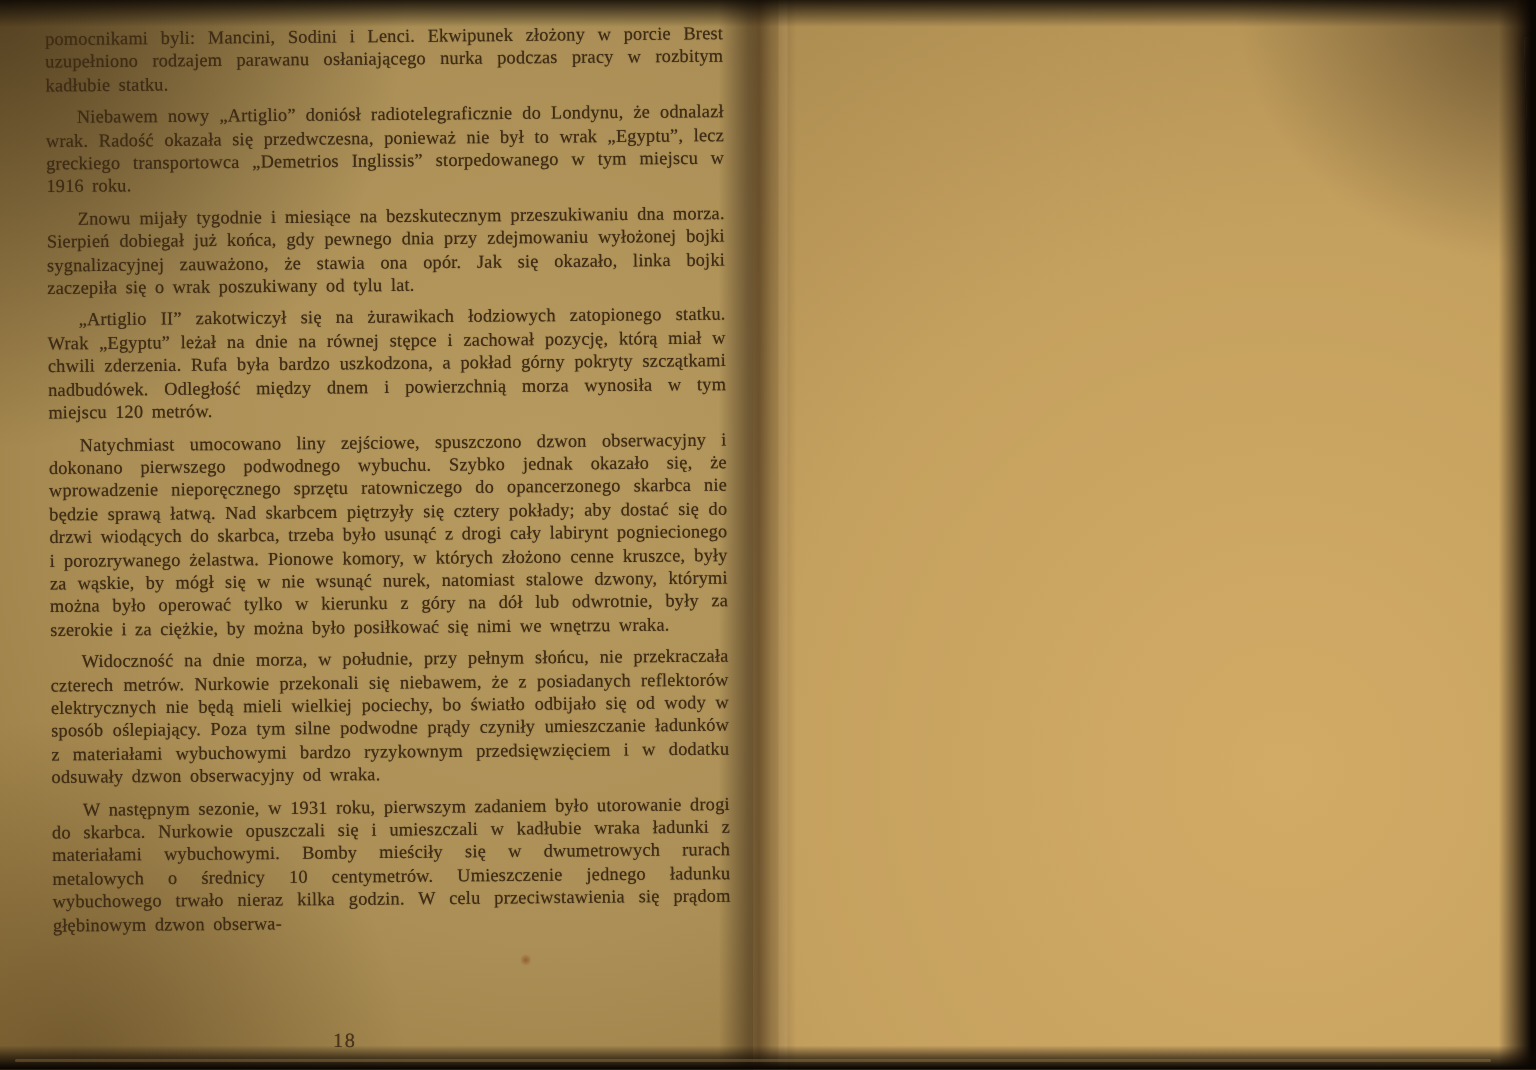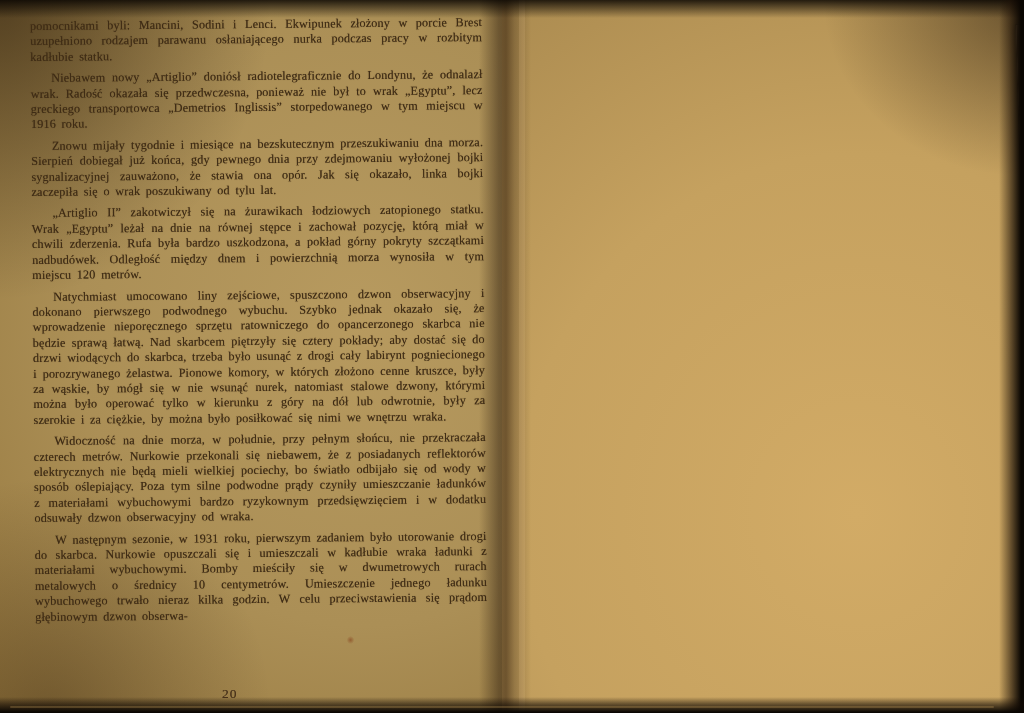--- a/index.html
+++ b/index.html
@@ -96,21 +96,21 @@
   <div class="page page-left">
     <div class="text-block left-text">
         <p>pomocnikami byli: Mancini, Sodini i Lenci. Ekwipunek złożony w porcie Brest uzupełniono rodzajem parawanu osłaniającego nurka podczas pracy w rozbitym kadłubie statku.</p>
         <p>Niebawem nowy „Artiglio” doniósł radiotelegraficznie do Londynu, że odnalazł wrak. Radość okazała się przedwczesna, ponieważ nie był to wrak „Egyptu”, lecz greckiego transportowca „Demetrios Inglissis” storpedowanego w tym miejscu w 1916 roku.</p>
         <p>Znowu mijały tygodnie i miesiące na bezskutecznym przeszukiwaniu dna morza. Sierpień dobiegał już końca, gdy pewnego dnia przy zdejmowaniu wyłożonej bojki sygnalizacyjnej zauważono, że stawia ona opór. Jak się okazało, linka bojki zaczepiła się o wrak poszukiwany od tylu lat.</p>
         <p>„Artiglio II” zakotwiczył się na żurawikach łodziowych zatopionego statku. Wrak „Egyptu” leżał na dnie na równej stępce i zachował pozycję, którą miał w chwili zderzenia. Rufa była bardzo uszkodzona, a pokład górny pokryty szczątkami nadbudówek. Odległość między dnem i powierzchnią morza wynosiła w tym miejscu 120 metrów.</p>
         <p>Natychmiast umocowano liny zejściowe, spuszczono dzwon obserwacyjny i dokonano pierwszego podwodnego wybuchu. Szybko jednak okazało się, że wprowadzenie nieporęcznego sprzętu ratowniczego do opancerzonego skarbca nie będzie sprawą łatwą. Nad skarbcem piętrzyły się cztery pokłady; aby dostać się do drzwi wiodących do skarbca, trzeba było usunąć z drogi cały labirynt pogniecionego i porozrywanego żelastwa. Pionowe komory, w których złożono cenne kruszce, były za wąskie, by mógł się w nie wsunąć nurek, natomiast stalowe dzwony, którymi można było operować tylko w kierunku z góry na dół lub odwrotnie, były za szerokie i za ciężkie, by można było posiłkować się nimi we wnętrzu wraka.</p>
         <p>Widoczność na dnie morza, w południe, przy pełnym słońcu, nie przekraczała czterech metrów. Nurkowie przekonali się niebawem, że z posiadanych reflektorów elektrycznych nie będą mieli wielkiej pociechy, bo światło odbijało się od wody w sposób oślepiający. Poza tym silne podwodne prądy czyniły umieszczanie ładunków z materiałami wybuchowymi bardzo ryzykownym przedsięwzięciem i w dodatku odsuwały dzwon obserwacyjny od wraka.</p>
         <p>W następnym sezonie, w 1931 roku, pierwszym zadaniem było utorowanie drogi do skarbca. Nurkowie opuszczali się i umieszczali w kadłubie wraka ładunki z materiałami wybuchowymi. Bomby mieściły się w dwumetrowych rurach metalowych o średnicy 10 centymetrów. Umieszczenie jednego ładunku wybuchowego trwało nieraz kilka godzin. W celu przeciwstawienia się prądom głębinowym dzwon obserwa-</p>
       </div>
-    <div class="page-number pn-left">20</div>
+    <div class="page-number pn-left">18</div>
     <div class="stain"></div>
   </div>
 
   <div class="page page-right">
 
     <figure class="photo-figure" aria-label="Sepiowa fotografia: pięciu mężczyzn (zespół nurków i kapitan w białej czapce) stojących na pokładzie statku wśród olinowania">
       <svg viewBox="0 0 500 248" preserveAspectRatio="none">
         <defs>
           <filter id="blurBig" x="-30%" y="-30%" width="160%" height="160%">
               <feGaussianBlur stdDeviation="6"></feGaussianBlur>

